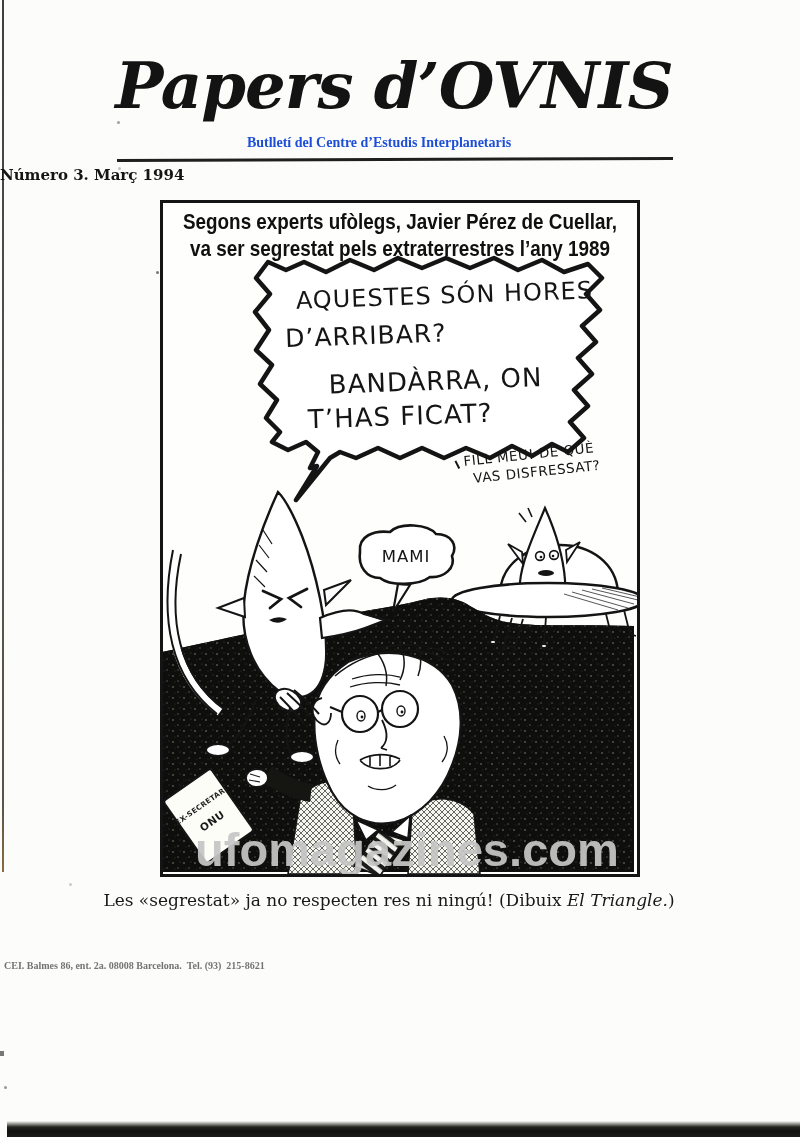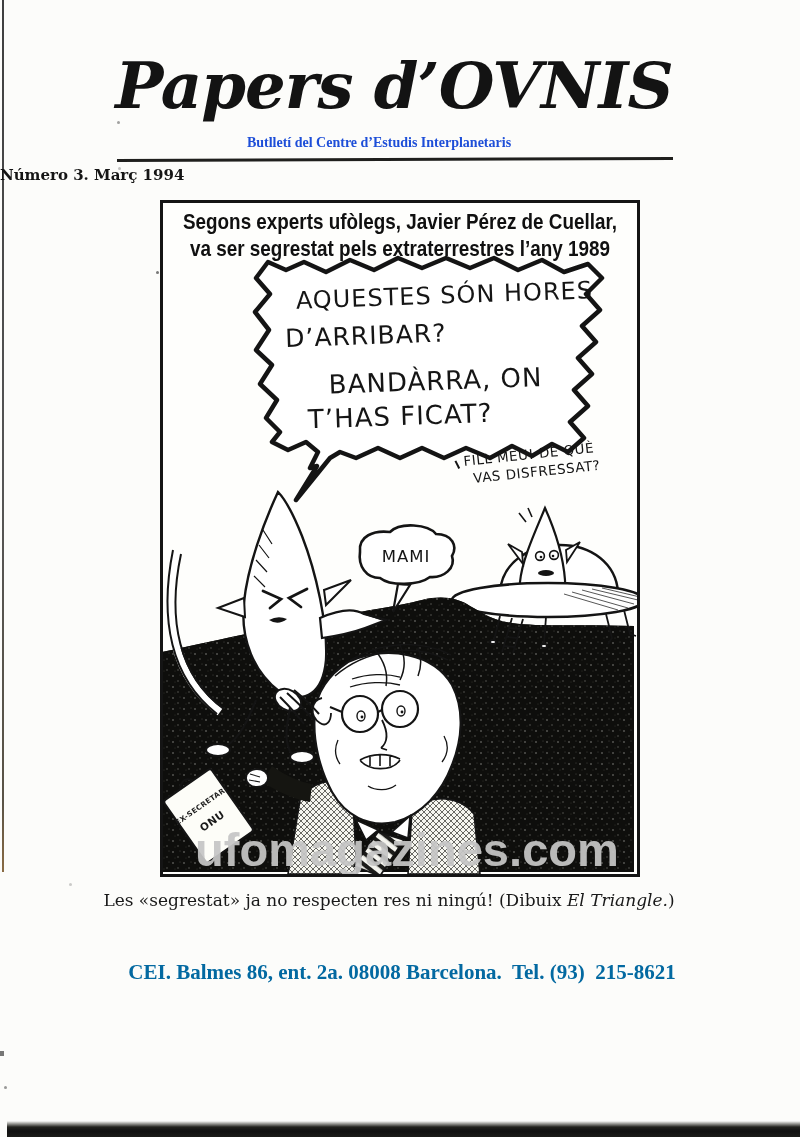--- a/index.html
+++ b/index.html
@@ -23,23 +23,23 @@
   .masthead-rule{position:absolute;left:117px;top:158px;width:556px;height:2.5px;
     background:#1f1f1d;transform:rotate(-0.2deg);}
   .issue-line{position:absolute;left:0;top:166px;width:732px;
     font-family:"DejaVu Serif", serif;font-weight:bold;font-size:15px;color:#151515;}
   
   .panel{position:absolute;left:160px;top:200px;width:480px;height:678px;}
   
   .caption{position:absolute;left:0;top:890px;width:778px;text-align:center;
     font-family:"DejaVu Serif", serif;font-size:17px;color:#191919;}
   .caption .credit{font-style:italic;text-align:center;}
-  .footer-line{position:absolute;left:4px;top:960px;width:796px;text-align:center;
-    font-family:"Liberation Serif", serif;font-weight:bold;font-size:21px;
-    color:#0369a1;white-space:pre;}
+  .footer-line{position:absolute;left:4px;top:960px;width:796px;
+    font-family:"Liberation Serif", serif;font-weight:bold;font-size:10px;
+    color:#737373;white-space:pre;}
   
   text{font-family:"DejaVu Sans", sans-serif;}
   .headline-txt{font-family:"Liberation Sans", sans-serif;font-weight:bold;fill:#101010;}
   .hw{fill:#151515;letter-spacing:1px;}
   .hw-small{fill:#151515;letter-spacing:0.5px;}
   .wm{font-family:"Liberation Sans", sans-serif;font-weight:bold;fill:#c6c6c6;opacity:0.93;}
   .bc{fill:#1a1a1a;font-weight:bold;letter-spacing:0.4px;}
 </style>
 </head>
 <body>

